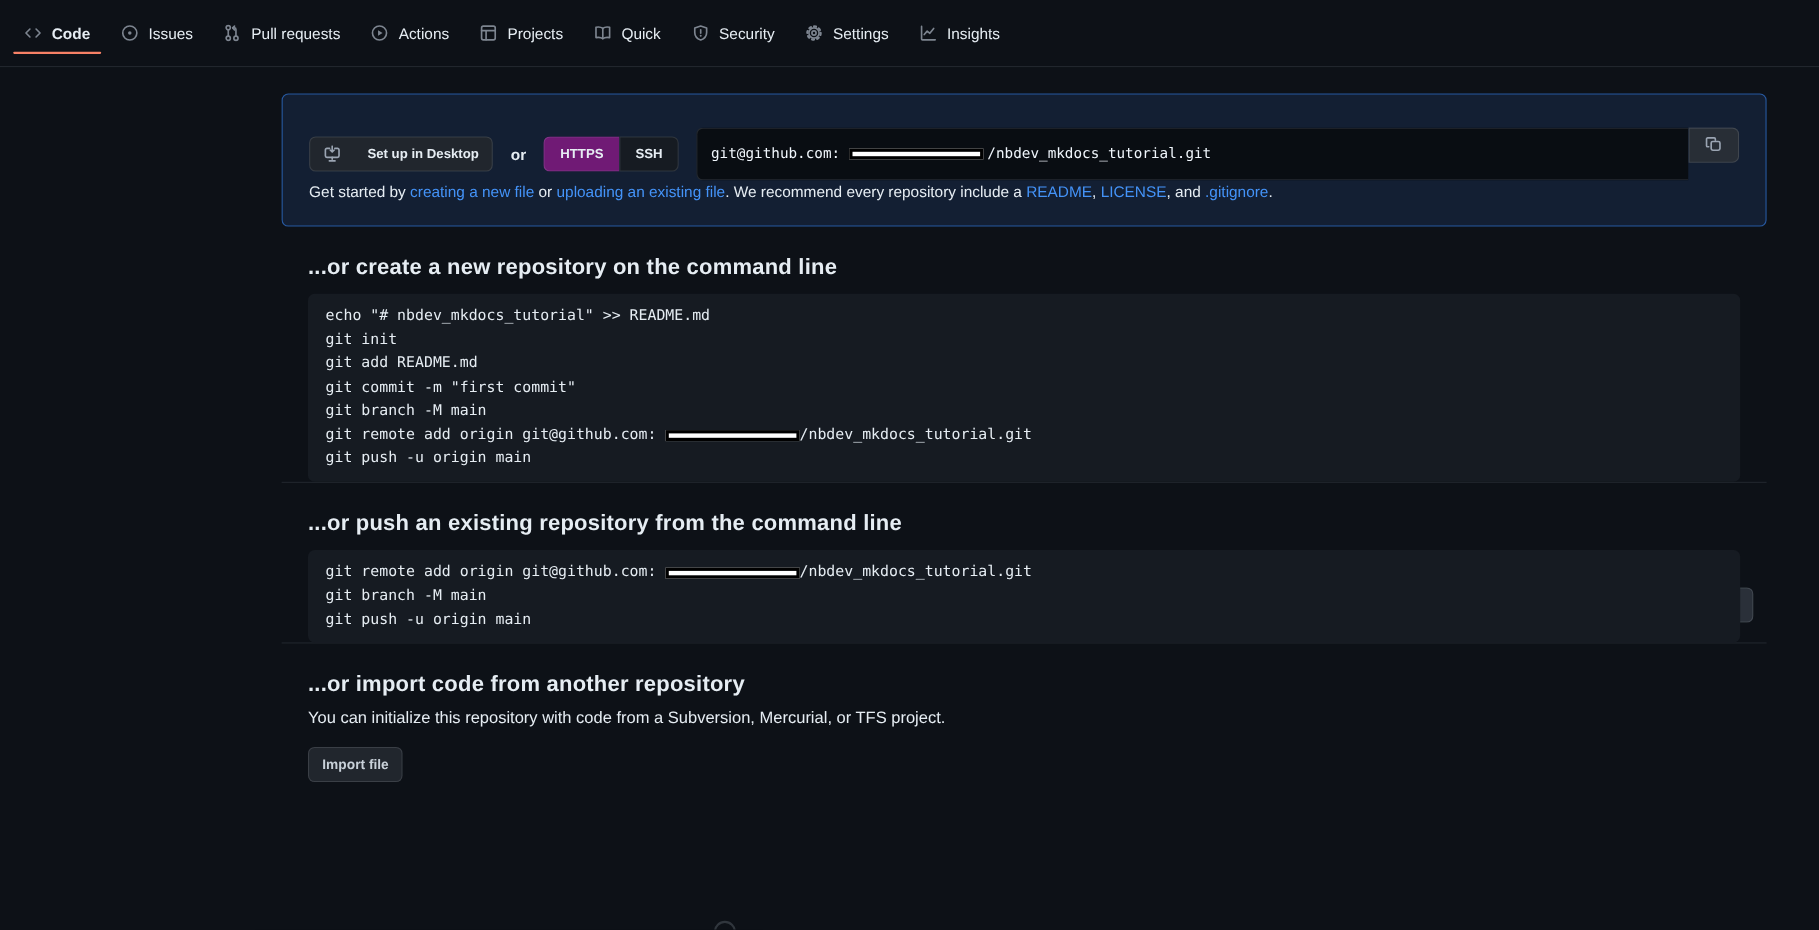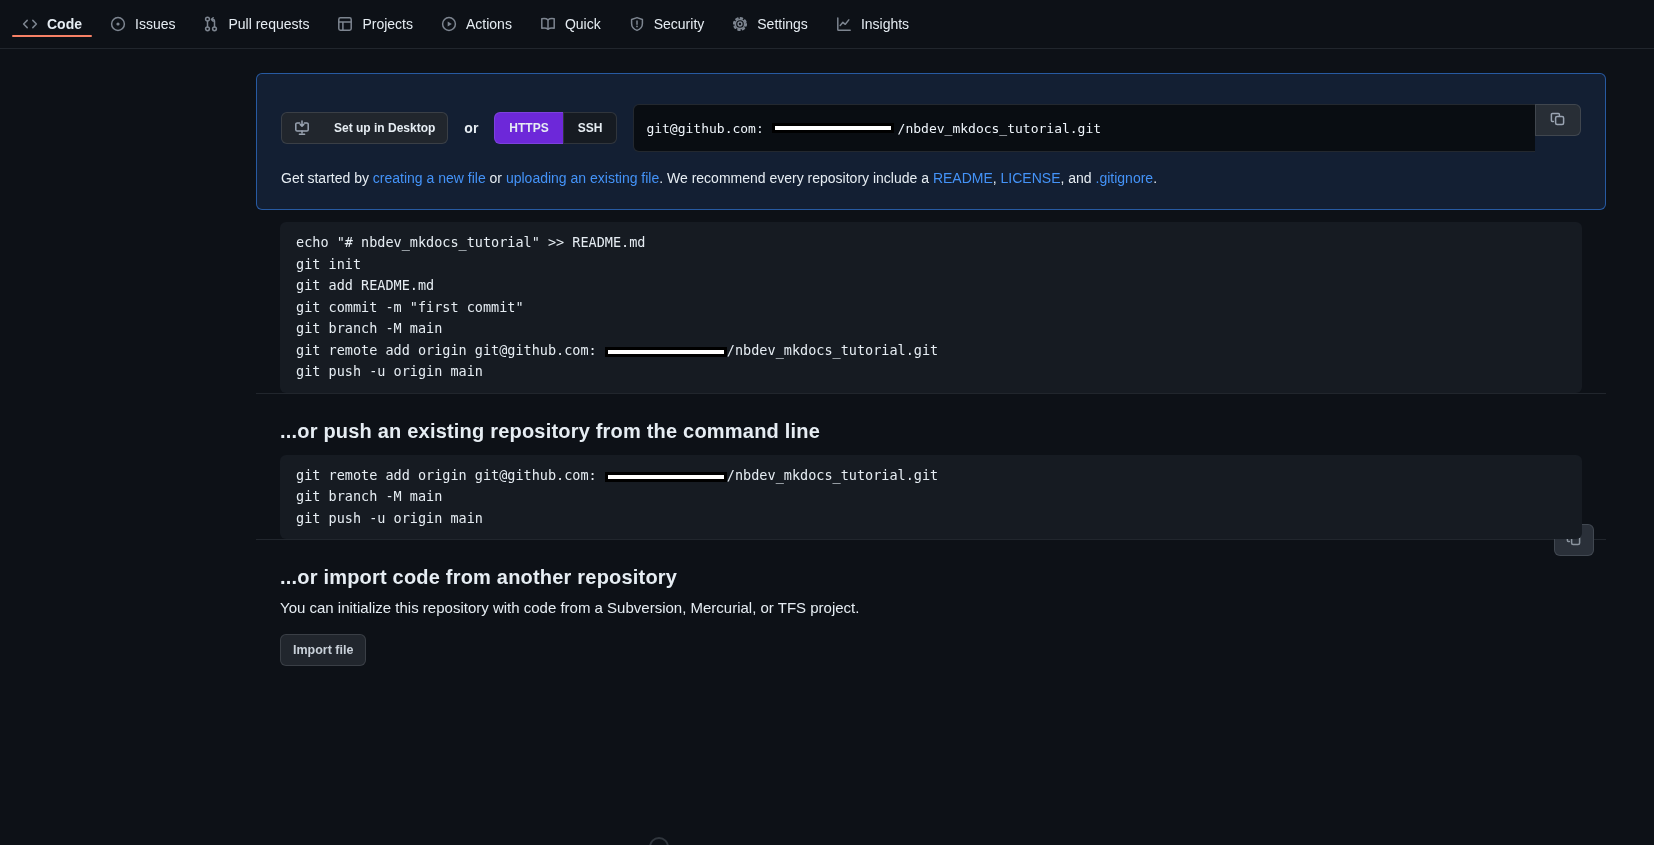--- a/index.html
+++ b/index.html
@@ -11,21 +11,21 @@
     position:relative;
     overflow:hidden;
     font-size:14px;
   }
   a { text-decoration:none; }
   .link { color:#4493f8; cursor:pointer; }
 
   
   .repo-nav{
     display:flex; align-items:stretch;
-    height:49px; padding:12px 8px;
+    height:61px; padding:12px 8px;
     border-bottom:1px solid #21262d;
   }
   .nav-tab{
     display:flex; align-items:center; gap:9px;
     padding:0 14px; position:relative;
     color:#e6edf3; font-size:14px; cursor:pointer;
   }
   .nav-tab .octicon{ color:#7d8590; display:flex; align-items:center; }
   .nav-tab.active .nav-label{ font-weight:700; }
   .nav-tab.active::after{
@@ -62,21 +62,21 @@
     color:#e6edf3; font-size:12px; font-weight:700;
     cursor:pointer; white-space:nowrap;
   }
   .btn .octicon{ color:#9aa4b2; display:flex; }
   .or-label{ font-weight:700; font-size:14px; color:#e6edf3; }
   .btn-group{ display:flex; }
   .btn-group .seg{
     height:32px; padding:0 14px;
     display:flex; align-items:center;
     font-size:12px; font-weight:700; color:#e6edf3;
-    background:#6d28d9; border:1px solid rgba(240,246,252,0.12);
+    background:#701a75; border:1px solid rgba(240,246,252,0.12);
     cursor:pointer;
   }
   .btn-group .seg:first-child{ border-radius:6px 0 0 6px; border-right:none; }
   .btn-group .seg:last-child{ border-radius:0 6px 6px 0; }
   .btn-group .seg.selected{ background:#161b22; }
 
   .url-group{ flex:1; display:flex; }
   .url-input{
     flex:1; height:48px;
     display:flex; align-items:center;
@@ -89,21 +89,21 @@
     cursor:text;
   }
   .copy-btn-attached{
     width:46px; height:32px;
     display:flex; align-items:center; justify-content:center;
     background:#282e36;
     border:1px solid rgba(240,246,252,0.12);
     border-radius:0 6px 6px 0;
     color:#9aa4b2; cursor:pointer;
   }
-  .get-started{ margin-top:16px; font-size:14px; color:#e6edf3; line-height:21px; }
+  .get-started{ font-size:14px; color:#e6edf3; line-height:21px; }
 
   
   .section-title{ margin-top:26px; }
   .code-block{
     position:relative;
     margin-top:12px;
     background:#161b22;
     border-radius:6px;
     padding:10px 16px;
     font-family:"DejaVu Sans Mono","Liberation Mono",monospace;
@@ -169,34 +169,34 @@
           <circle cx="11.5" cy="12.8" r="1.9"></circle>
           <path d="M4.5 5.3v5.4M8.6 3.4h1.4a1.5 1.5 0 0 1 1.5 1.5v5.9"></path>
           <path d="M10.2 1.7 8.5 3.4l1.7 1.7"></path>
         </svg>
       </span>
       <span class="nav-label">Pull requests</span>
     </a>
     <a class="nav-tab">
       <span class="octicon">
         <svg width="16" height="16" viewBox="0 0 16 16" fill="none" stroke="currentColor" stroke-width="1.5" stroke-linecap="round" stroke-linejoin="round">
+          <circle cx="8" cy="8" r="6.4"></circle>
+          <path d="M6.7 5.6v4.8L10.8 8z" fill="currentColor" stroke="none"></path>
+        </svg>
+      </span>
+      <span class="nav-label">Actions</span>
+    </a>
+    <a class="nav-tab">
+      <span class="octicon">
+        <svg width="16" height="16" viewBox="0 0 16 16" fill="none" stroke="currentColor" stroke-width="1.5" stroke-linecap="round" stroke-linejoin="round">
           <rect x="1.8" y="1.8" width="12.4" height="12.4" rx="1.6"></rect>
           <path d="M1.8 5.9h12.4M5.9 5.9v8.3"></path>
         </svg>
       </span>
       <span class="nav-label">Projects</span>
-    </a>
-    <a class="nav-tab">
-      <span class="octicon">
-        <svg width="16" height="16" viewBox="0 0 16 16" fill="none" stroke="currentColor" stroke-width="1.5" stroke-linecap="round" stroke-linejoin="round">
-          <circle cx="8" cy="8" r="6.4"></circle>
-          <path d="M6.7 5.6v4.8L10.8 8z" fill="currentColor" stroke="none"></path>
-        </svg>
-      </span>
-      <span class="nav-label">Actions</span>
     </a>
     <a class="nav-tab">
       <span class="octicon">
         <svg width="16" height="16" viewBox="0 0 16 16" fill="none" stroke="currentColor" stroke-width="1.5" stroke-linecap="round" stroke-linejoin="round">
           <path d="M8 3.8C6.5 2.6 4.3 2.3 1.8 2.8v9.4c2.5-.5 4.7-.2 6.2 1 1.5-1.2 3.7-1.5 6.2-1V2.8c-2.5-.5-4.7-.2-6.2 1z"></path>
           <path d="M8 3.8v9.4"></path>
         </svg>
       </span>
       <span class="nav-label">Quick</span>
     </a>
@@ -262,20 +262,21 @@
                 <path d="M3.4 10.4h-1a1 1 0 0 1-1-1V3.4a1 1 0 0 1 1-1h6a1 1 0 0 1 1 1v1"></path>
               </svg></span>
         </button>
       </div>
     </div>
 
     <p class="get-started">Get started by <a class="link">creating a new file</a> or <a class="link">uploading an existing file</a>. We recommend every repository include a <a class="link">README</a>, <a class="link">LICENSE</a>, and <a class="link">.gitignore</a>.</p>
   </div>
 
   <div class="section-pad" style="position: relative;">
+    <h2 class="section-title">...or create a new repository on the command line</h2>
     <div class="code-block"><div class="code-line">echo "# nbdev_mkdocs_tutorial" &gt;&gt; README.md</div><div class="code-line">git init</div><div class="code-line">git add README.md</div><div class="code-line">git commit -m "first commit"</div><div class="code-line">git branch -M main</div><div class="code-line">git remote add origin git@github.com: <span class="redacted"></span>/nbdev_mkdocs_tutorial.git</div><div class="code-line">git push -u origin main</div></div>
     <button class="copy-btn-float" style="top: 302px; right: 12px;">
       <span class="octicon"><svg width="16" height="16" viewBox="0 0 16 16" fill="none" stroke="currentColor" stroke-width="1.5" stroke-linecap="round" stroke-linejoin="round">
             <rect x="5.6" y="5.6" width="8" height="8" rx="1.5"></rect>
             <path d="M3.4 10.4h-1a1 1 0 0 1-1-1V3.4a1 1 0 0 1 1-1h6a1 1 0 0 1 1 1v1"></path>
           </svg></span>
     </button>
   </div>
 
   <hr class="divider mt-hr1">

